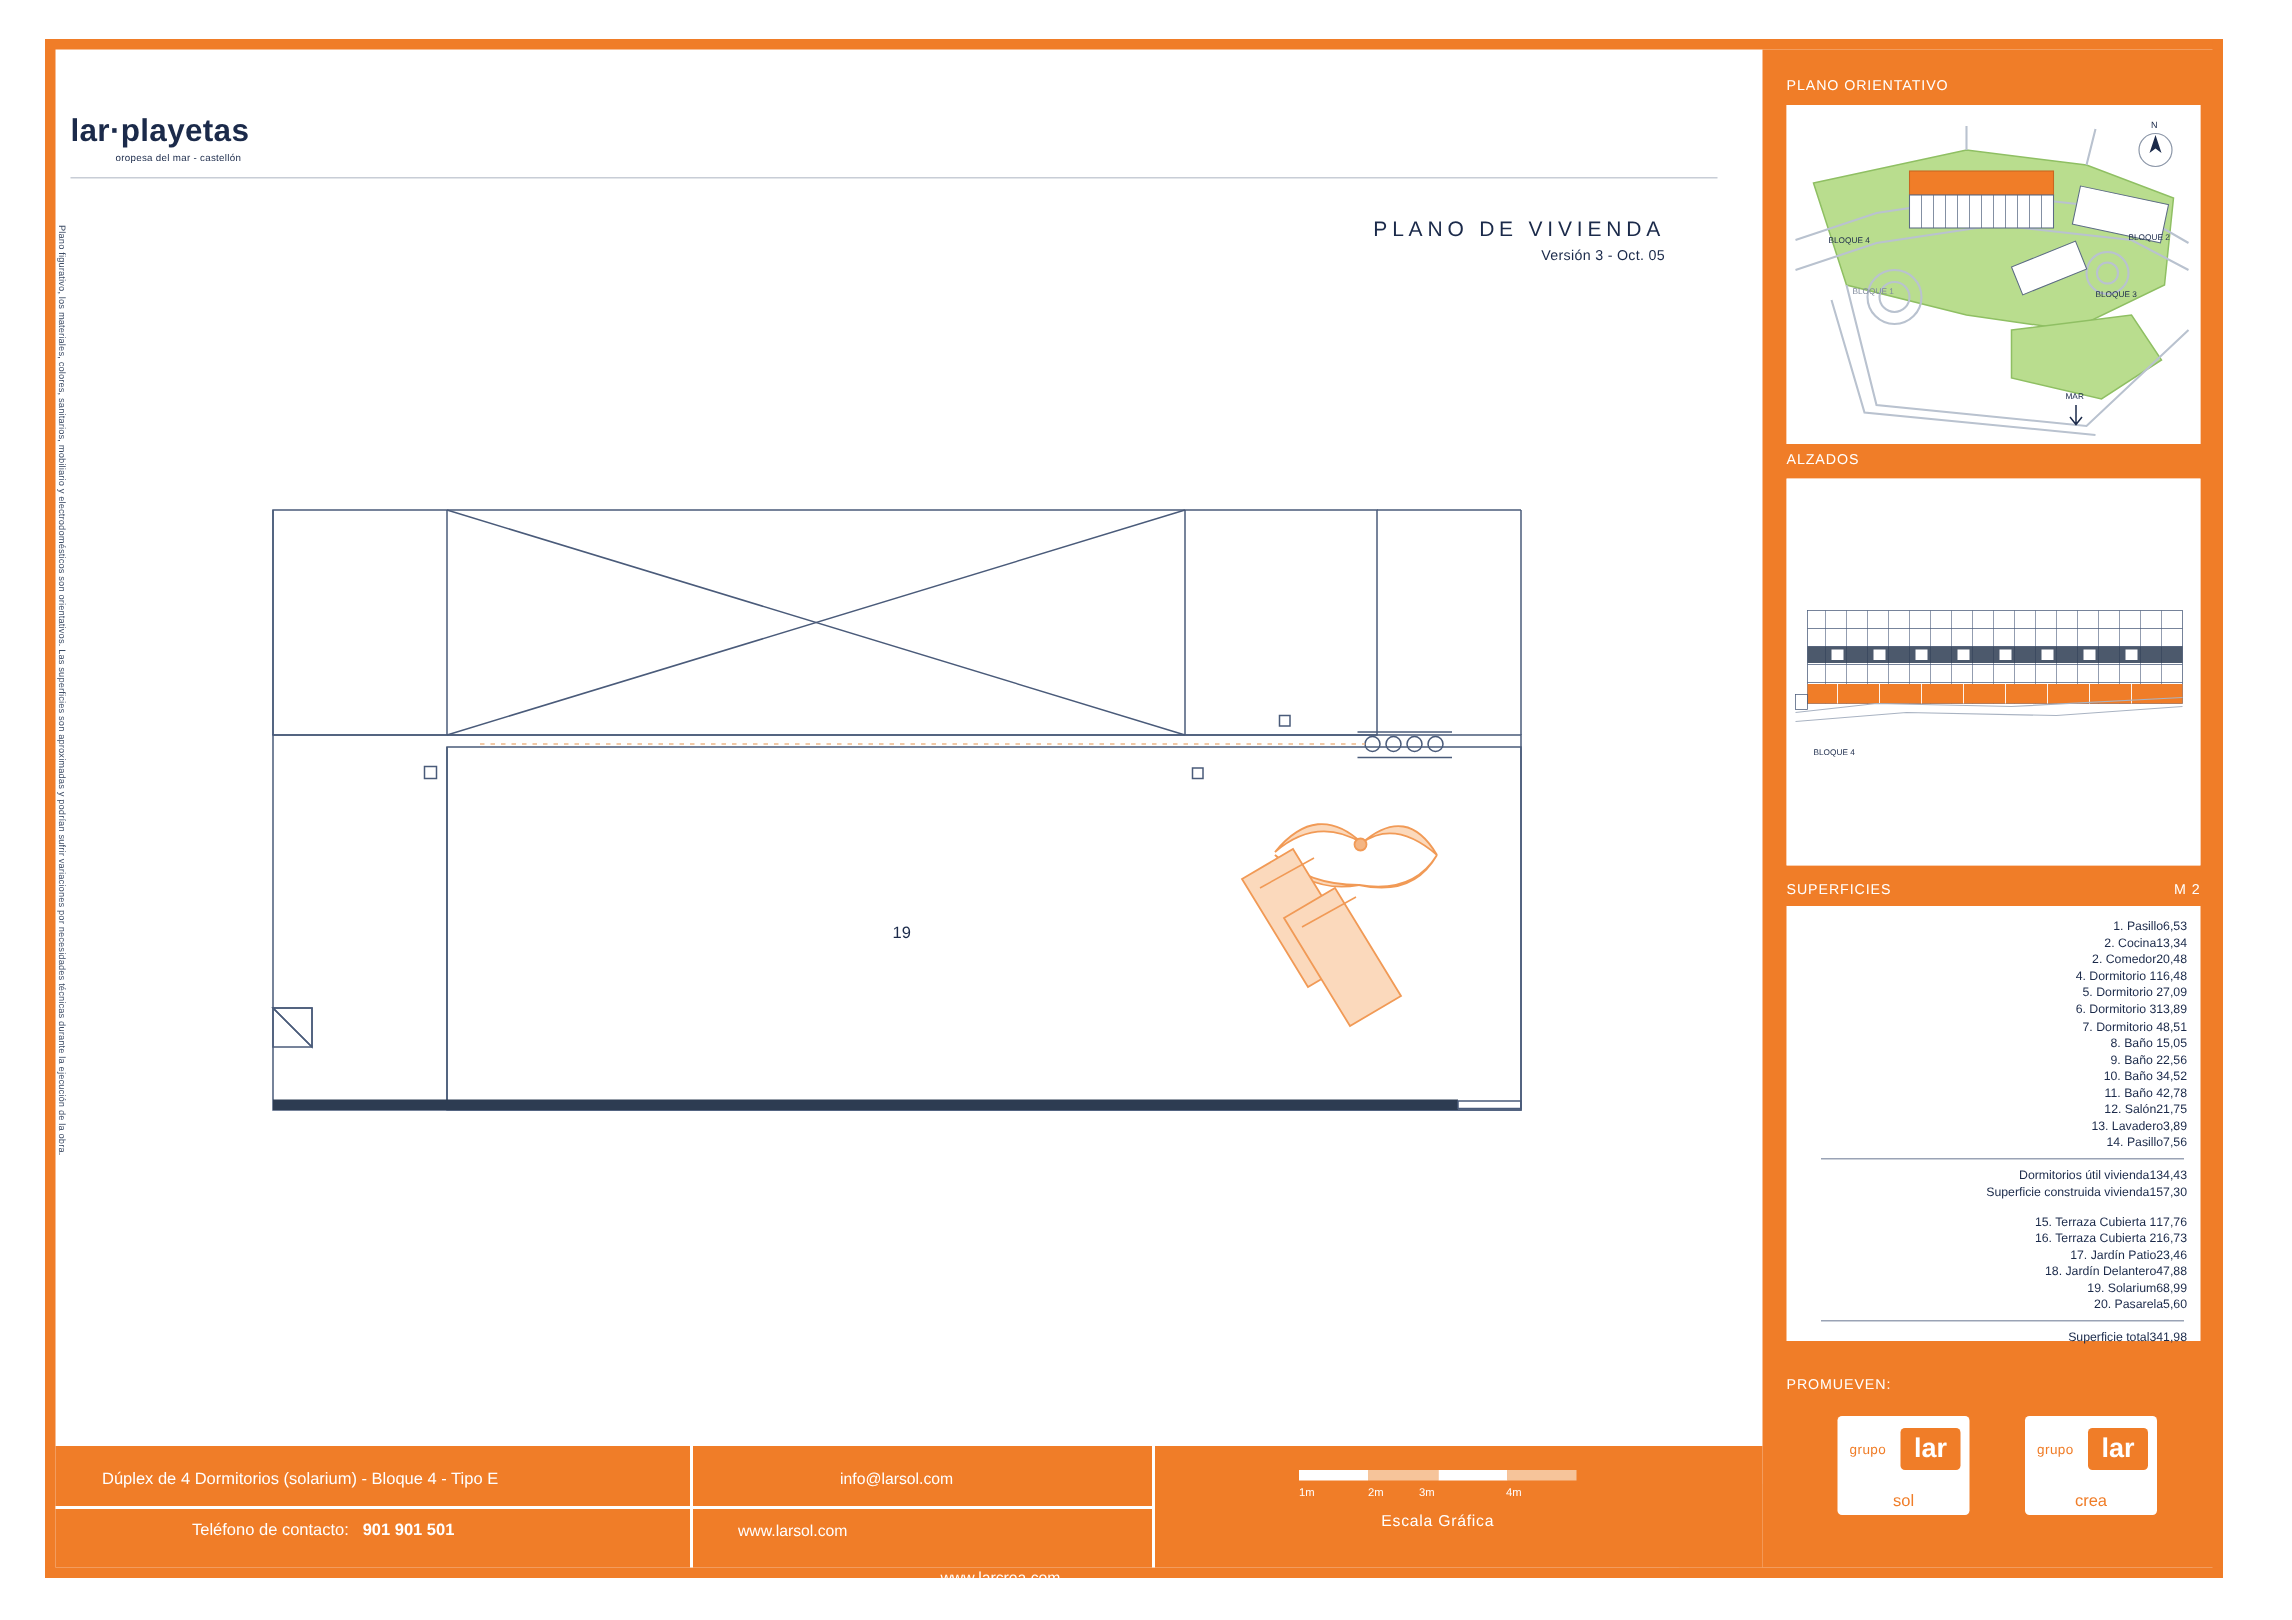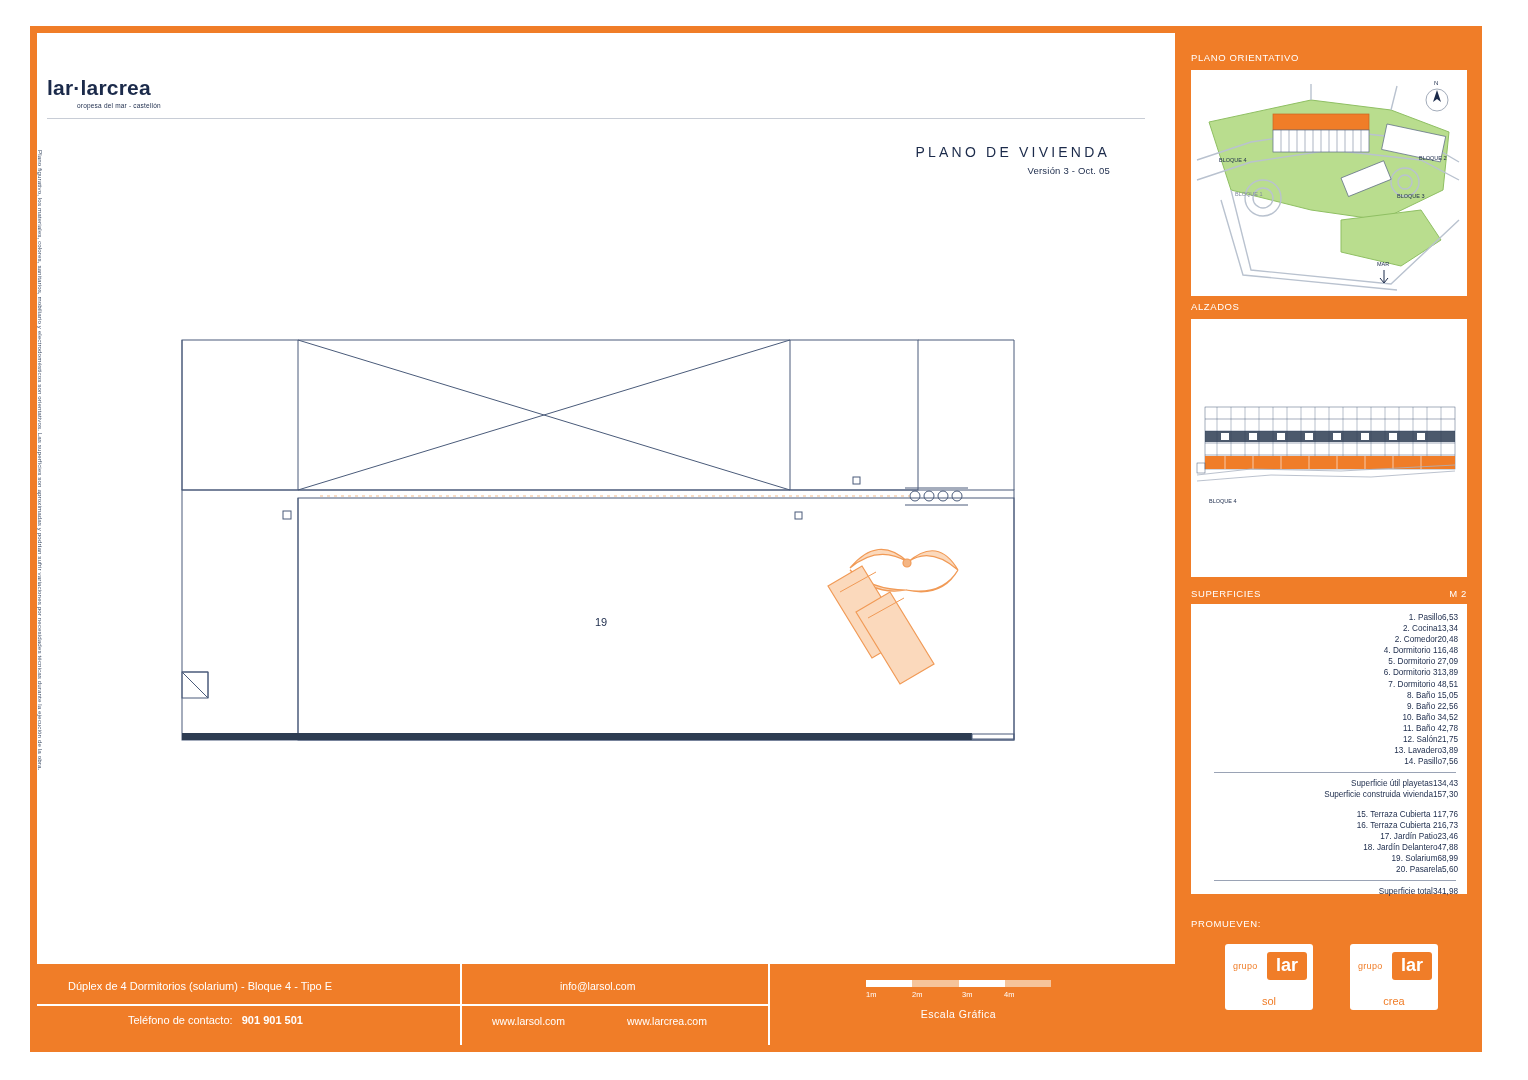--- a/index.html
+++ b/index.html
@@ -65,21 +65,21 @@
   .bottom-bar{position:absolute;left:37px;top:964px;width:1138px;height:81px;background:#f07d28;}
   .bb-sep{position:absolute;background:#ffffff;}
   .bb-v1{left:460px;top:964px;width:2px;height:81px;}
   .bb-v2{left:768px;top:964px;width:2px;height:81px;}
   .bb-h1{left:37px;top:1004px;width:733px;height:2px;}
   .bb-text{position:absolute;color:#fff;font-size:11px;}
   #bb-l1{left:68px;top:980px;}
   #bb-l2{left:128px;top:1014px;}
   #bb-m1{left:560px;top:980px;font-size:10.5px;}
   #bb-m2{left:492px;top:1015px;font-size:10.5px;}
-  #bb-m3{left:627px;top:1015px;font-size:10.5px;text-align:center;}
+  #bb-m3{left:627px;top:1046px;font-size:10.5px;text-align:center;}
   .scale-wrap{position:absolute;left:866px;top:980px;}
   .scale-bar{display:flex;width:185px;height:7px;}
   .scale-bar div{flex:1;}
   .sc-a{background:#ffffff;}
   .sc-b{background:#f6c49a;}
   .scale-ticks{position:relative;width:185px;height:12px;margin-top:3px;color:#fff;font-size:7.5px;}
   .scale-ticks span{position:absolute;}
   .scale-lbl{margin-top:6px;color:#fff;font-size:10.5px;letter-spacing:.5px;text-align:center;width:185px;}
 
   
@@ -94,21 +94,21 @@
   <div class="frame-left"></div>
   <div class="frame-top"></div>
   <div class="frame-right"></div>
   <div class="frame-bottom"></div>
 
   <div class="right-panel">
     <div class="notch"></div>
   </div>
 
   <div class="brand">
-    <div class="brand-name">lar·larcrea</div>
+    <div class="brand-name">lar·playetas</div>
     <div class="brand-sub">oropesa del mar - castellón</div>
   </div>
   <div class="brand-rule"></div>
   <div class="header-title">
     <div class="t1">PLANO DE VIVIENDA</div>
     <div class="t2">Versión 3 - Oct. 05</div>
   </div>
 
   <div class="vert-note">Plano figurativo, los materiales, colores, sanitarios, mobiliario y electrodomésticos son orientativos. Las superficies son aproximadas y podrían sufrir variaciones por necesidades técnicas durante la ejecución de la obra.</div>
 
@@ -342,21 +342,21 @@
       <div class="surf-row">
         <span class="n">13. Lavadero</span>
         <span class="v">3,89</span>
       </div>
       <div class="surf-row">
         <span class="n">14. Pasillo</span>
         <span class="v">7,56</span>
       </div>
       <div class="surf-sep"></div>
       <div class="surf-row">
-        <span class="n">Superficie útil playetas</span>
+        <span class="n">Dormitorios útil vivienda</span>
         <span class="v">134,43</span>
       </div>
       <div class="surf-row">
         <span class="n">Superficie construida vivienda</span>
         <span class="v">157,30</span>
       </div>
       <div class="gap"></div>
       <div class="surf-row">
         <span class="n">15. Terraza Cubierta 1</span>
         <span class="v">17,76</span>
@@ -422,19 +422,19 @@
   <div class="scale-wrap">
     <div class="scale-bar">
       <div class="sc-a"></div>
         <div class="sc-b"></div>
         <div class="sc-a"></div>
         <div class="sc-b"></div>
     </div>
     <div class="scale-ticks" id="scale-ticks">
         <span style="left: 0px;">1m</span>
         <span style="left: 46px;">2m</span>
-        <span style="left: 96px;">3m</span>
+        <span style="left: 80px;">3m</span>
         <span style="left: 138px;">4m</span>
       </div>
     <div class="scale-lbl">Escala   Gráfica</div>
   </div>
 
 </div>
 
 </body></html>

